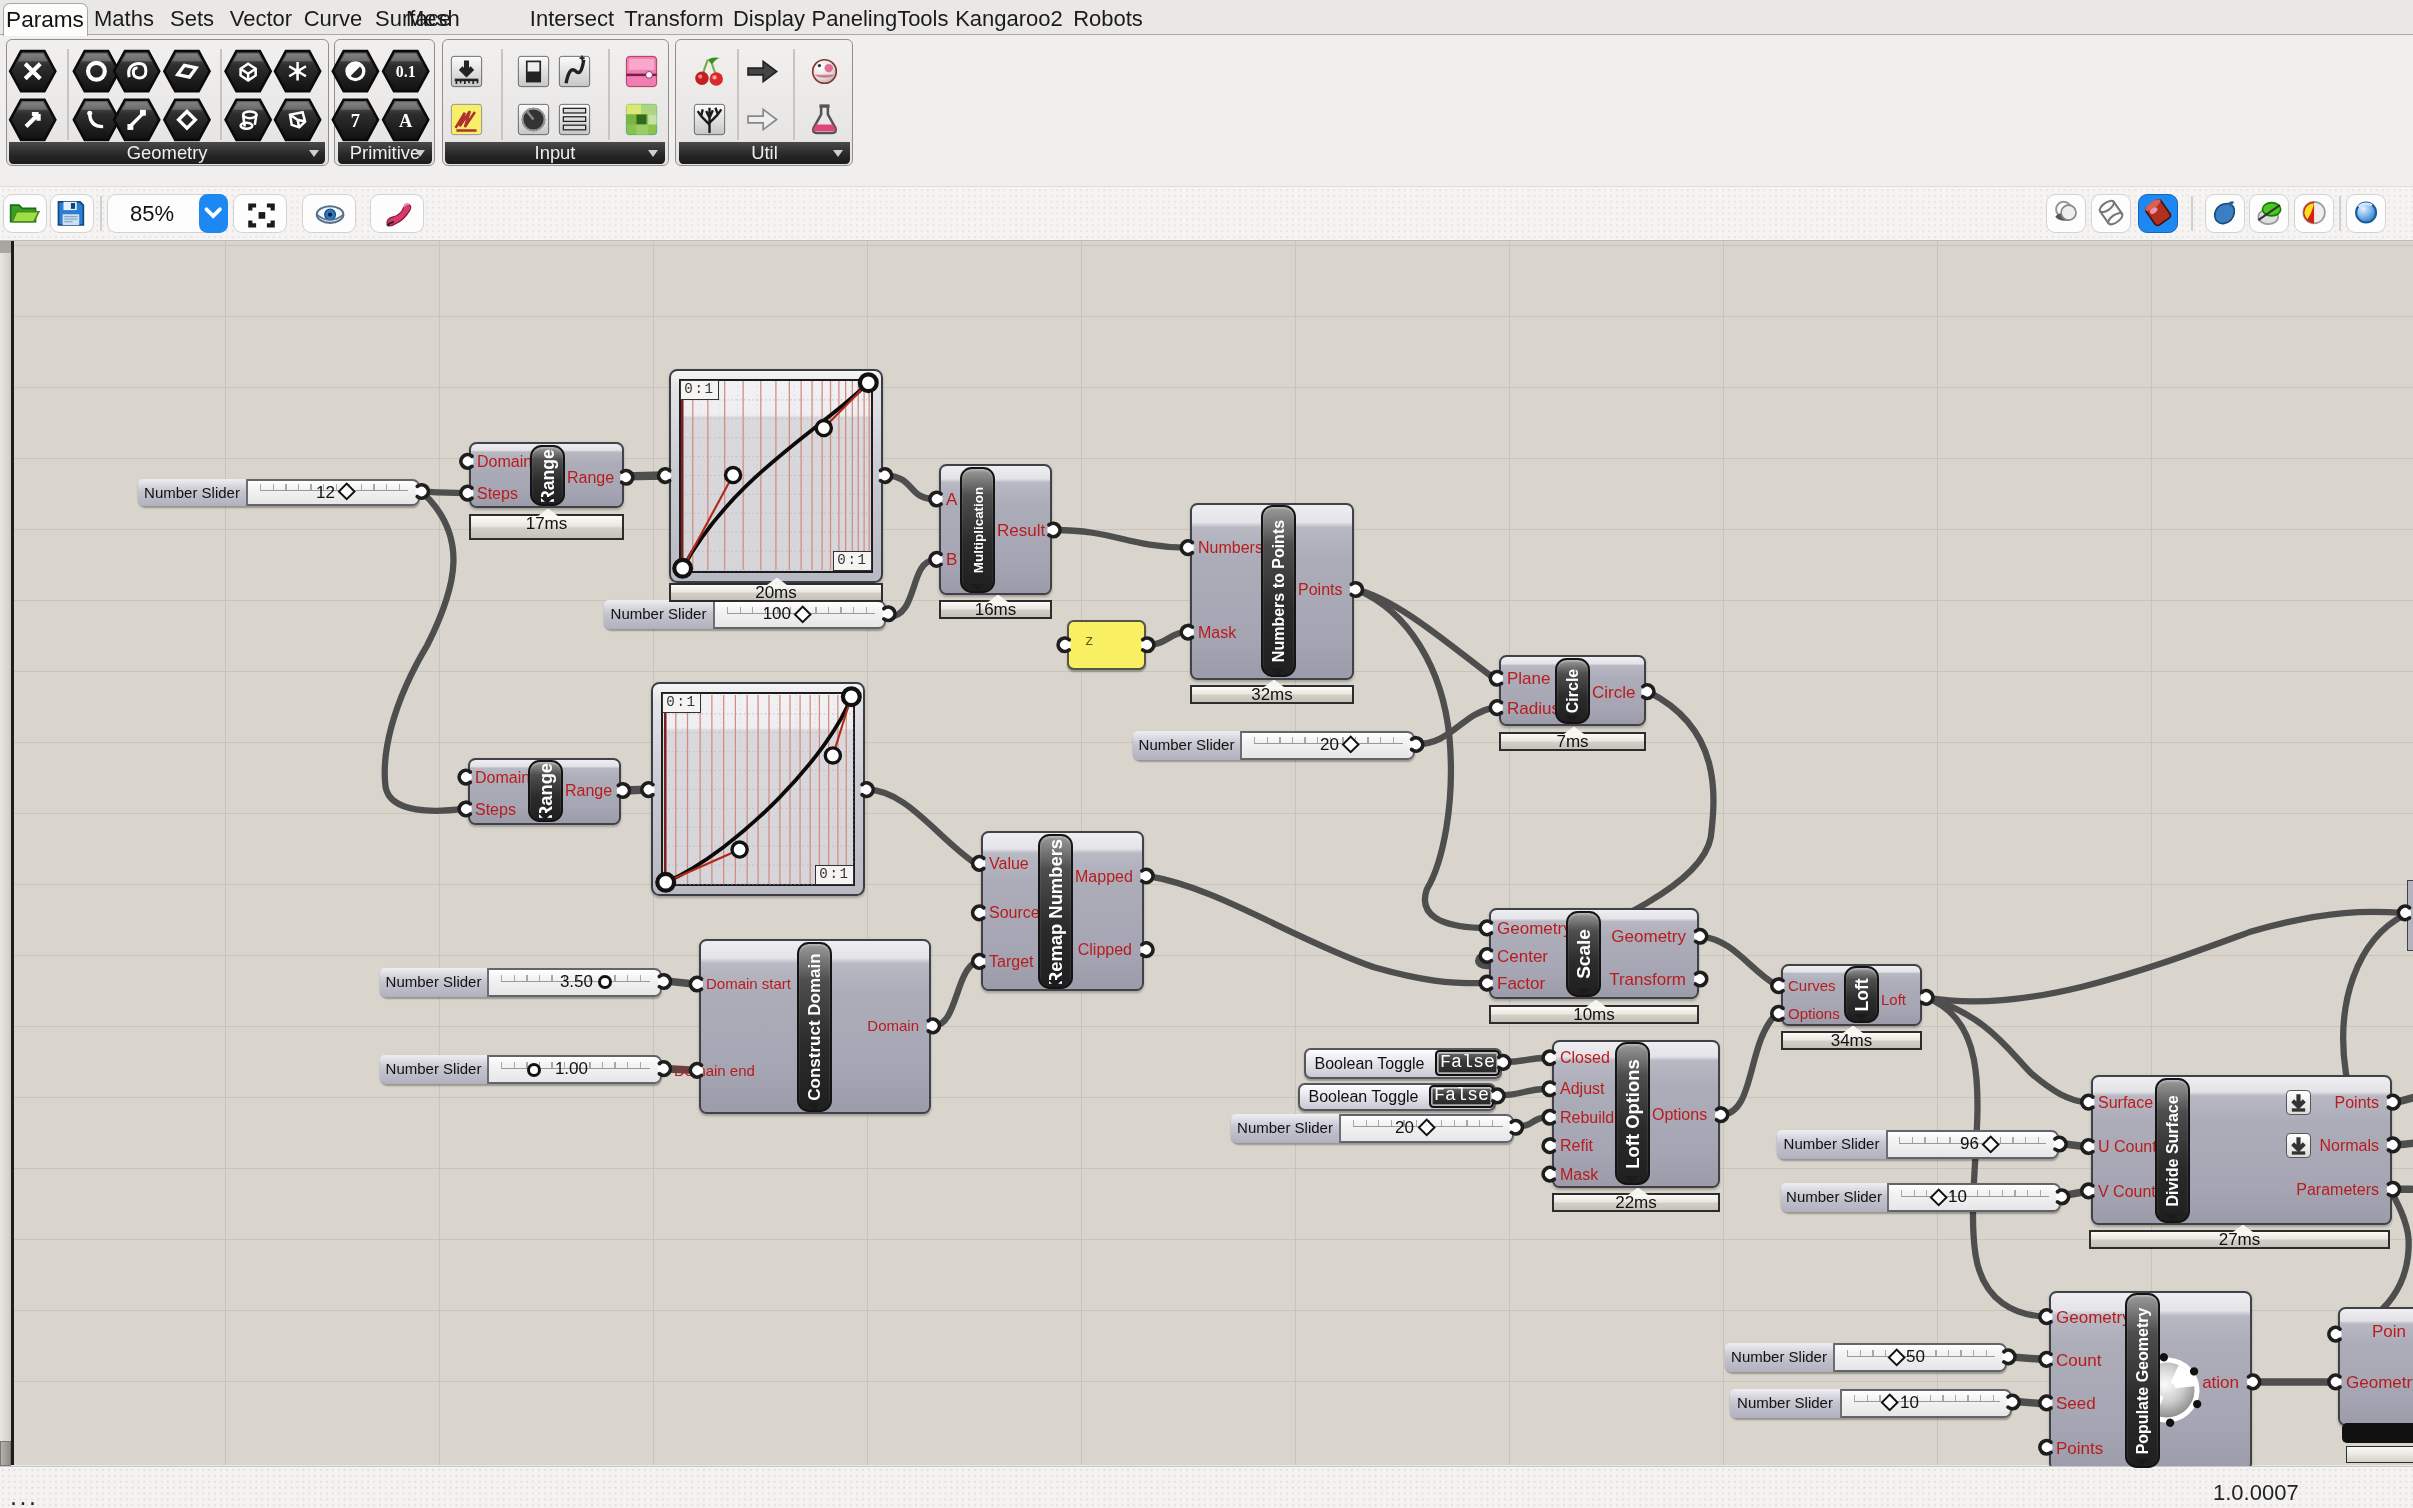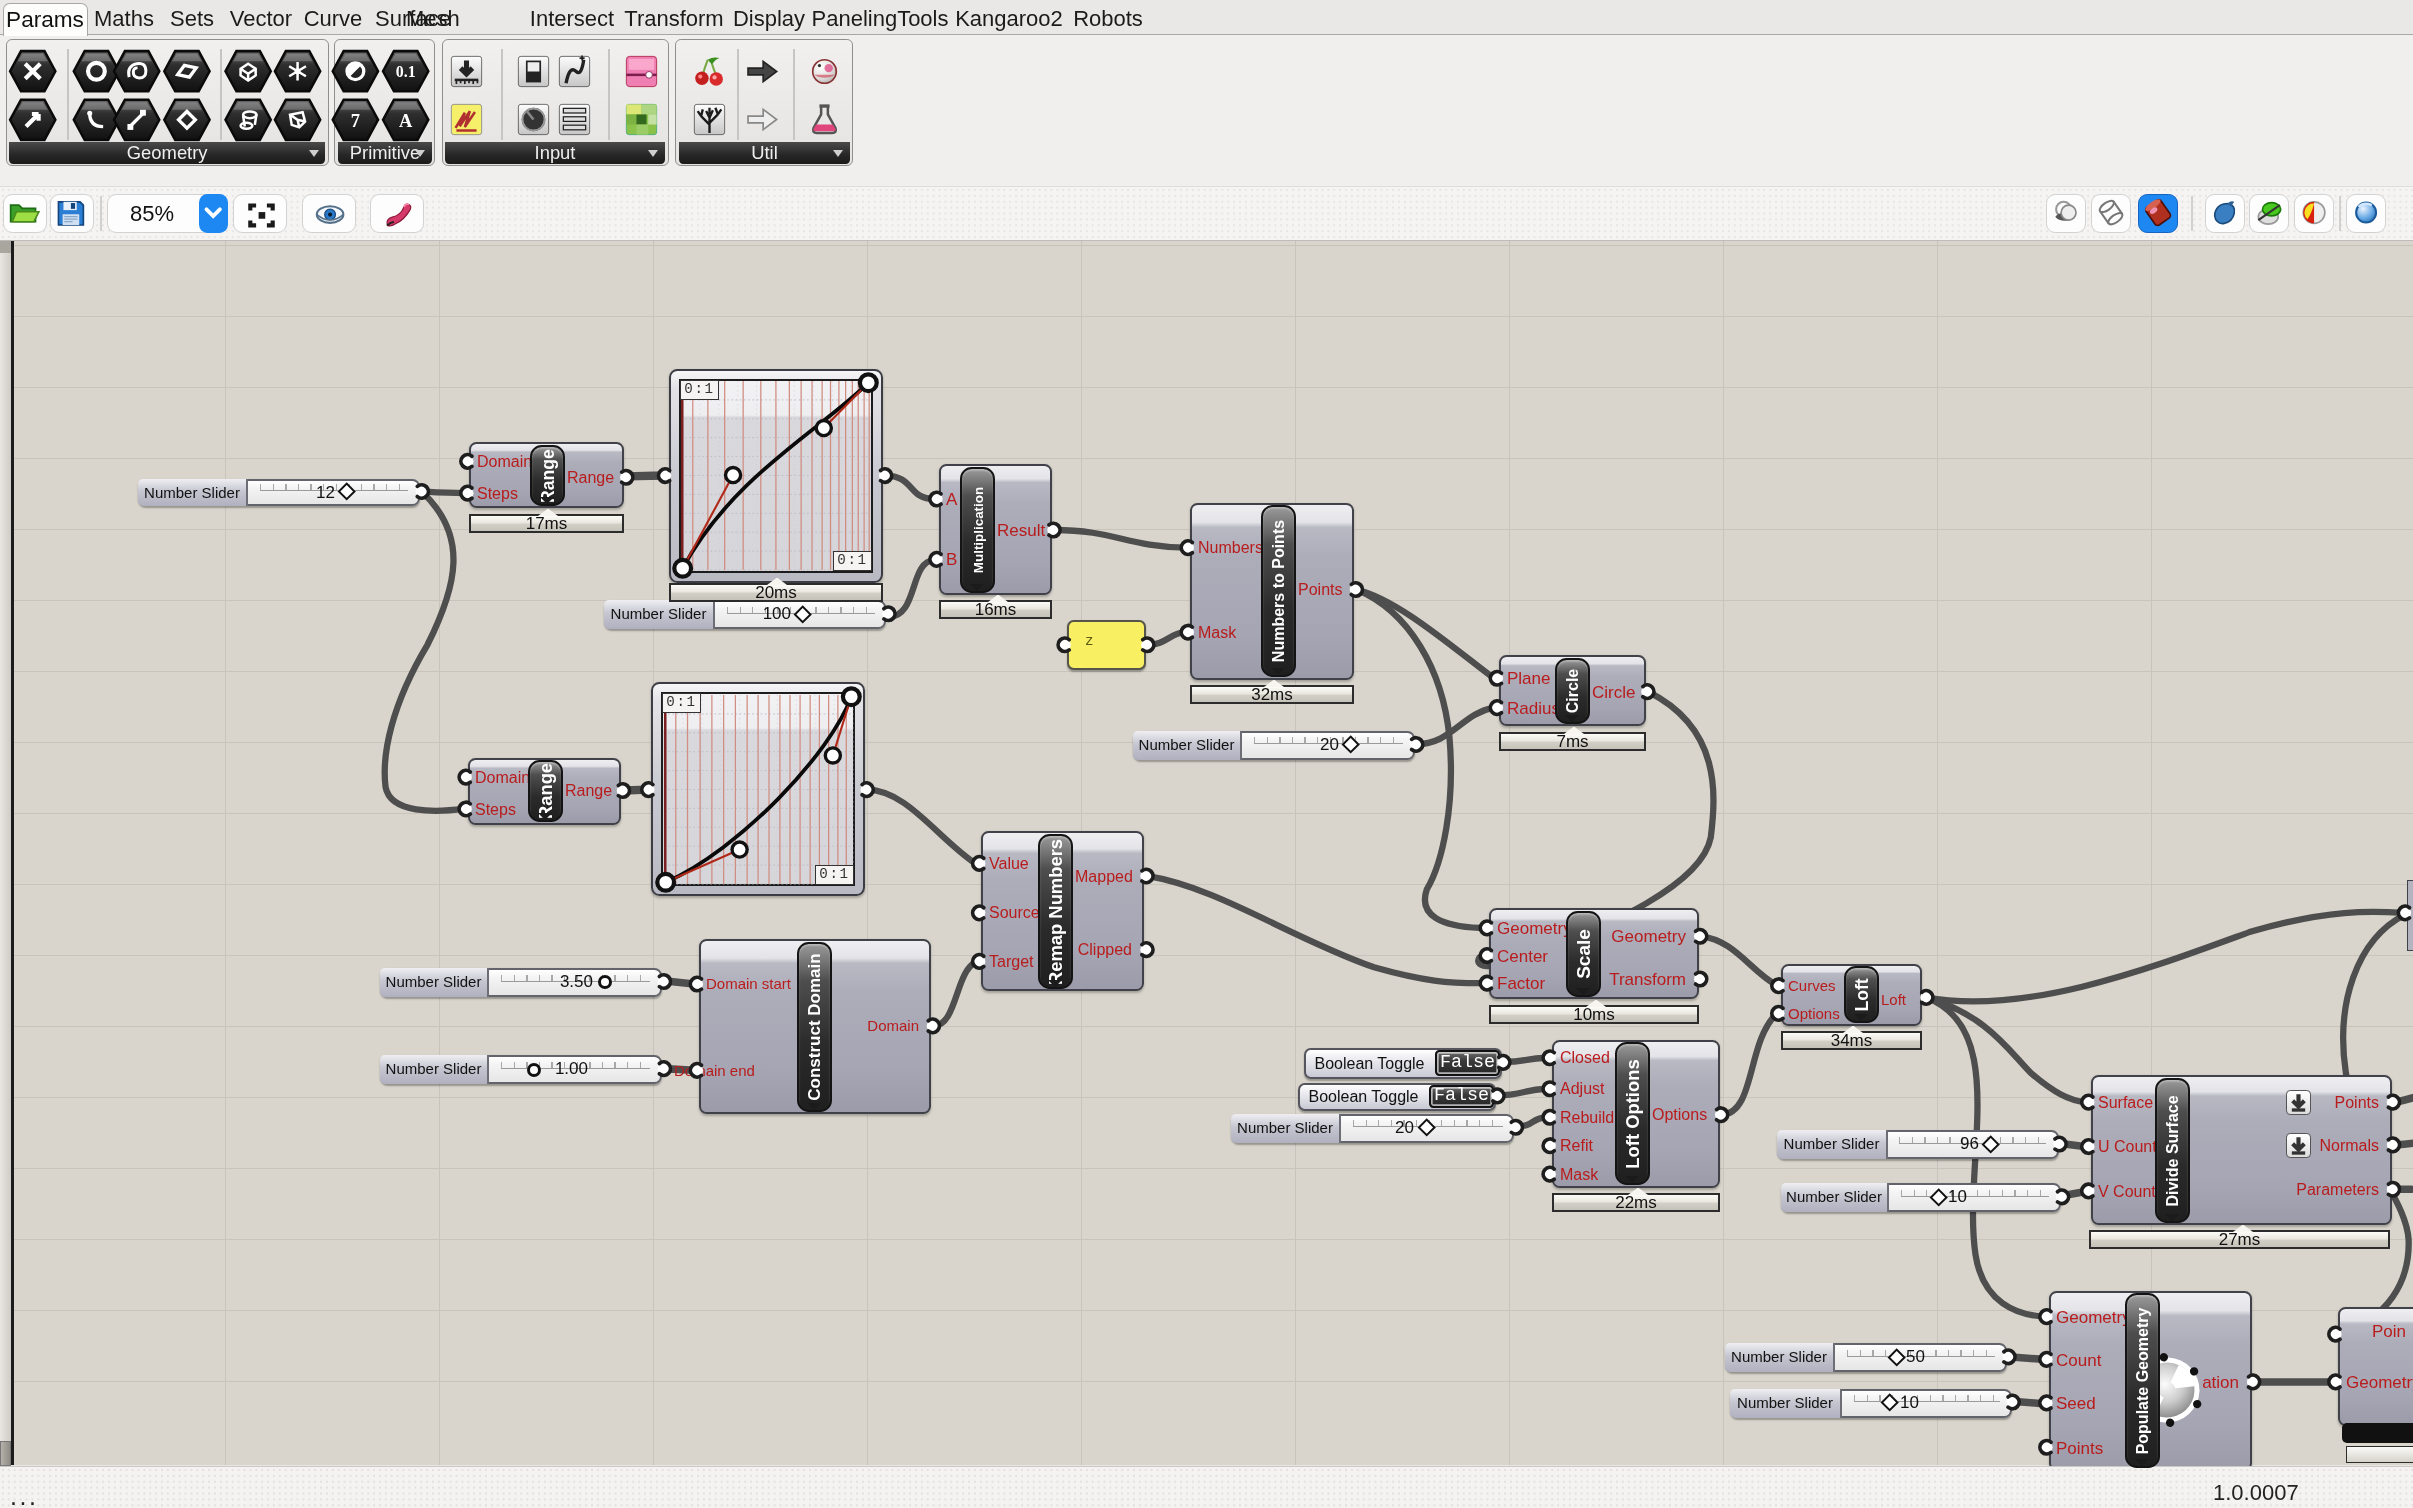--- a/index.html
+++ b/index.html
@@ -435,21 +435,21 @@
 <div class="ticks" style="left:260px;top:484px;width:148px;height:7.5px;"></div>
 <div class="sval" style="left:311px;top:479px;width:24px;height:27px;line-height:27px;text-align:right;">12</div>
 <div class="grip" style="left:340px;top:485px;width:13.4px;height:13.4px;"></div>
 <div class="comp" style="left:469px;top:442px;width:155px;height:66px;"></div>
 <div class="cap" style="left:530px;top:445px;width:35px;height:61px;">
     <span class="capt" style="font-size:17.6px;width:61px;">Range</span>
   </div>
 <div class="lab" style="left:477px;top:450px;width:54px;height:24px;font-size:16px;line-height:24px;">Domain</div>
 <div class="lab" style="left:477px;top:482px;width:54px;height:24px;font-size:16px;line-height:24px;">Steps</div>
 <div class="lab" style="left:567px;top:466px;width:44px;height:24px;font-size:16px;line-height:24px;text-align:right;">Range</div>
-<div class="ms" style="left:469px;top:514px;width:155px;height:19px;"><span class="notch" style="left:67px;"></span>17ms</div>
+<div class="ms" style="left:469px;top:514px;width:155px;height:26px;"><span class="notch" style="left:67px;"></span>17ms</div>
 <div class="gm" style="left:669px;top:369px;width:214px;height:214px;"></div>
 <div class="gmplot" style="left:679px;top:379px;width:194px;height:194px;"></div>
 <svg style="left:681px;top:381px;overflow:visible;" width="189" height="189" viewBox="0 0 225 225">
     <line x1="0" y1="22.5" x2="225" y2="22.5" stroke="#b9b9c9" stroke-width="1" stroke-dasharray="2 3"></line>
     <line x1="22.5" y1="0" x2="22.5" y2="225" stroke="#cdcdd8" stroke-width="0.8" stroke-dasharray="1.5 4"></line>
     <line x1="0" y1="45.0" x2="225" y2="45.0" stroke="#b9b9c9" stroke-width="1" stroke-dasharray="2 3"></line>
     <line x1="45.0" y1="0" x2="45.0" y2="225" stroke="#cdcdd8" stroke-width="0.8" stroke-dasharray="1.5 4"></line>
     <line x1="0" y1="67.5" x2="225" y2="67.5" stroke="#b9b9c9" stroke-width="1" stroke-dasharray="2 3"></line>
     <line x1="67.5" y1="0" x2="67.5" y2="225" stroke="#cdcdd8" stroke-width="0.8" stroke-dasharray="1.5 4"></line>
     <line x1="0" y1="90.0" x2="225" y2="90.0" stroke="#b9b9c9" stroke-width="1" stroke-dasharray="2 3"></line>

